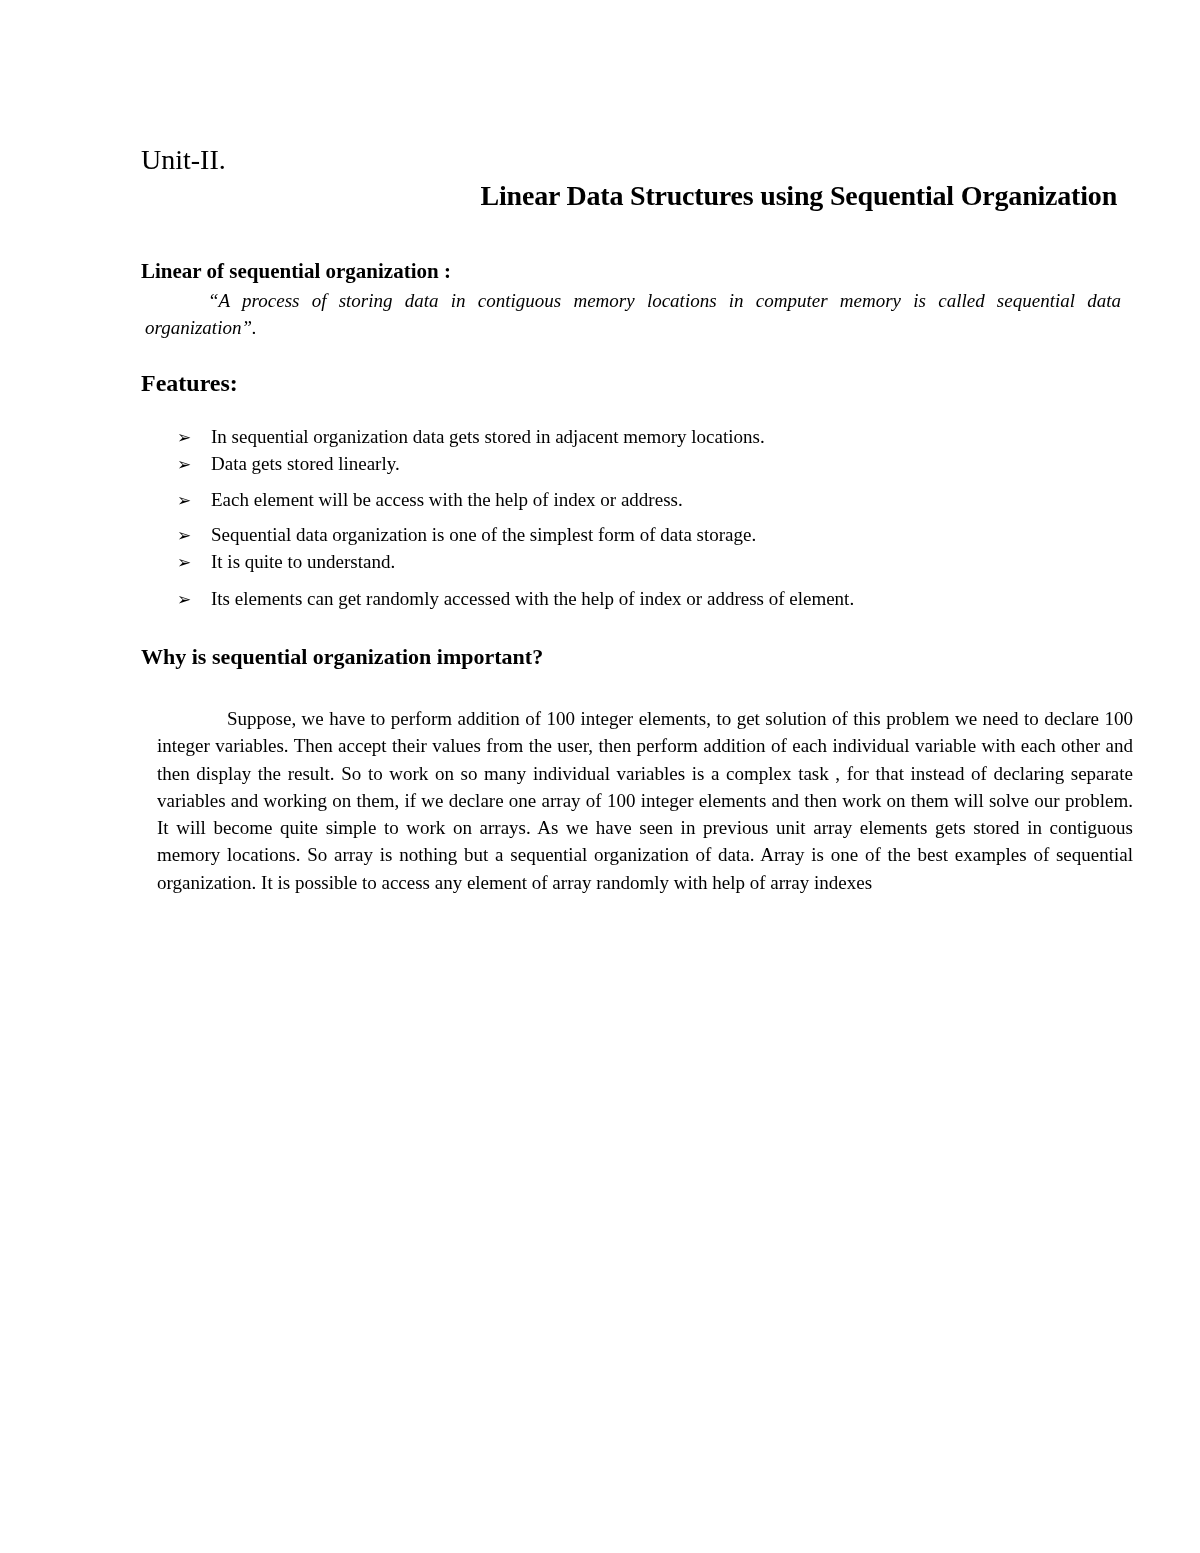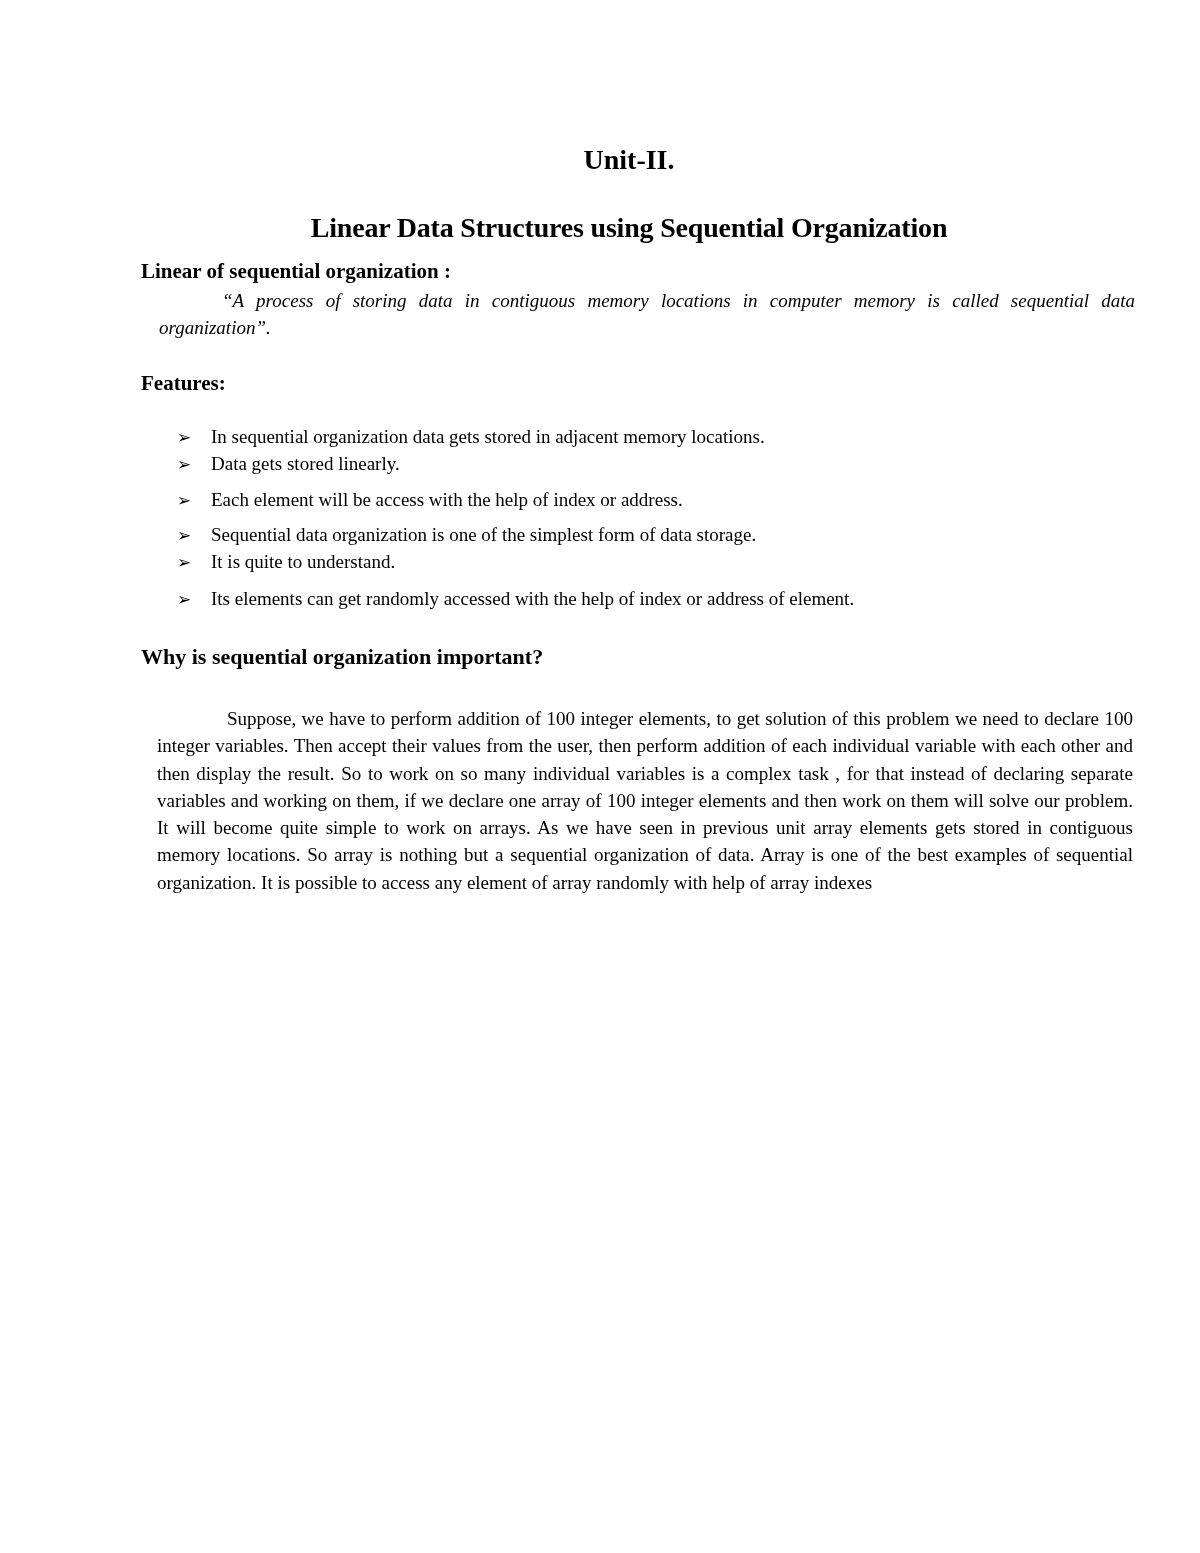--- a/index.html
+++ b/index.html
@@ -1,23 +1,23 @@
 <!DOCTYPE html>
 <html><head>
 <meta charset="utf-8">
 <style>
   html, body { margin: 0; padding: 0; background: #ffffff; }
   body { width: 1200px; height: 1553px; position: relative; overflow: hidden; color: #000; font-family: "Liberation Serif", "DejaVu Serif", serif; }
   .page { position: absolute; left: 141px; top: 0; width: 976px; }
-  .title1 { position: absolute; top: 142px; left: 0; width: 976px; text-align: center; font-weight: bold; font-size: 28px; line-height: 36px; }
-  .title2 { position: absolute; top: 178px; left: 0; width: 976px; text-align: center; font-weight: bold; font-size: 28px; line-height: 36px; letter-spacing: -0.2px; margin-top: 32px; }
+  .title1 { position: absolute; top: 142px; left: 0; width: 976px; text-align: left; font-weight: normal; font-size: 28px; line-height: 36px; }
+  .title2 { position: absolute; top: 178px; left: 0; width: 976px; text-align: right; font-weight: bold; font-size: 28px; line-height: 36px; letter-spacing: -0.2px; }
   .concept-heading { position: absolute; top: 258px; left: 0; font-weight: bold; font-size: 21px; line-height: 26px; }
-  .definition { position: absolute; top: 287px; left: 18px; width: 976px; font-style: italic; font-size: 19px; line-height: 27px; text-align: justify; }
+  .definition { position: absolute; top: 287px; left: 4px; width: 976px; font-style: italic; font-size: 19px; line-height: 27px; text-align: justify; }
   .definition .indent { display: inline-block; width: 63px; }
-  .features-heading { position: absolute; top: 370px; left: 0; font-weight: bold; font-size: 21px; line-height: 26px; }
+  .features-heading { position: absolute; top: 370px; left: 0; font-weight: bold; font-size: 24px; line-height: 26px; }
   .feature { position: absolute; left: 36px; font-size: 19px; line-height: 26px; white-space: nowrap; }
   .feature .bullet { display: inline-block; width: 34px; font-family: "DejaVu Sans", sans-serif; font-size: 17px; }
   .why-heading { position: absolute; top: 643px; left: 0; font-weight: bold; font-size: 22px; line-height: 28px; }
   .para { position: absolute; top: 705px; left: 16px; width: 976px; font-size: 19px; line-height: 27.3px; text-align: justify; }
   .para .indent { display: inline-block; width: 70px; }
 </style>
 </head>
 <body>
 
 <div class="page">

